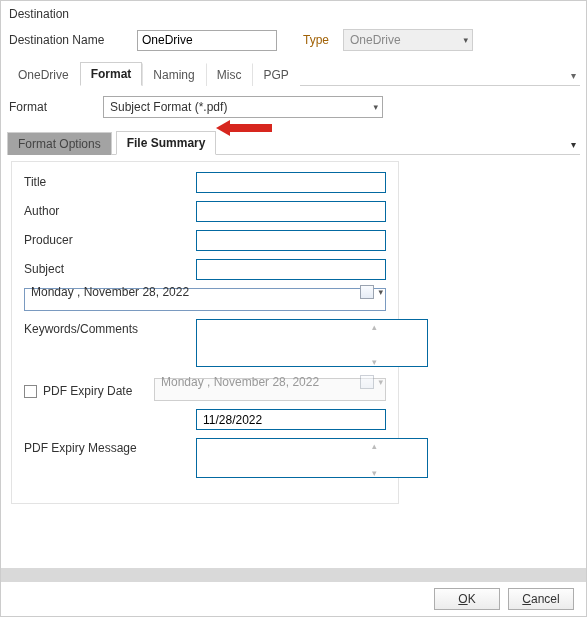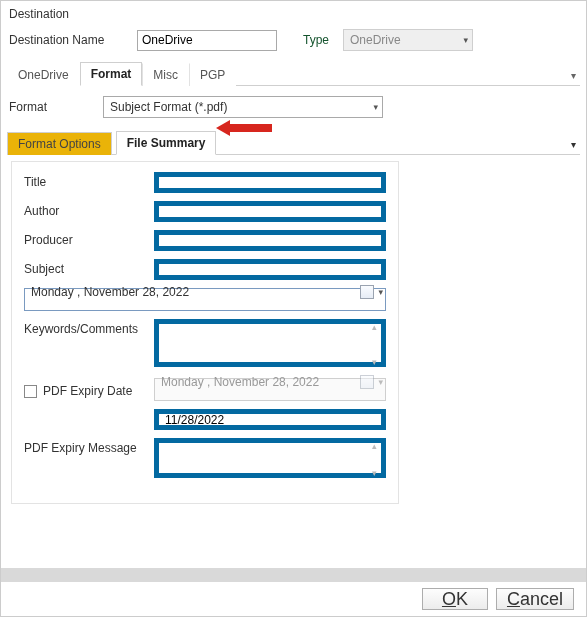--- a/index.html
+++ b/index.html
@@ -76,21 +76,21 @@
     border-bottom: 1px solid #cfcfcf;
     margin: 8px 6px 0 6px;
     position: relative;
   }
   .subtab {
     padding: 4px 10px;
     font-size: 12px;
     border: 1px solid #cfcfcf;
     border-bottom: none;
     margin-right: 4px;
-    background: #eab308;
+    background: #a3a3a3;
     color: #444;
     position: relative;
     top: 1px;
     cursor: default;
   }
   .subtab.active {
     background: #fff;
     font-weight: bold;
     color: #222;
     border-bottom: 1px solid #fff;
@@ -115,23 +115,24 @@
   }
   .flabel {
     width: 130px;
     padding-top: 3px;
     font-size: 12px;
     color: #333;
   }
   .finput {
     flex: 1;
     height: 21px;
-    border: 5px solid #0369a1;
+    border: 1px solid #0369a1;
     padding: 2px 6px;
     font-size: 12px;
+    margin-left: 42px;
   }
   .datebox {
     flex: 1;
     height: 23px;
     border: 1px solid #7a9ac0;
     display: flex;
     align-items: center;
     padding: 0 2px 16px 6px;
     font-size: 12px;
   }
@@ -206,21 +207,21 @@
     height: 34px;
     padding-right: 12px;
     gap: 8px;
     background: #fff;
   }
   .btn {
     min-width: 66px;
     height: 22px;
     border: 1px solid #adadad;
     background: linear-gradient(#fdfdfd,#ececec);
-    font-size: 18px;
+    font-size: 12px;
     text-align: center;
     line-height: 20px;
     padding: 0 10px;
     cursor: default;
   }
   .btn .ul { text-decoration: underline; }
   .select {
     height: 22px;
     border: 1px solid #a9a9a9;
     display: inline-flex;
@@ -231,41 +232,42 @@
   }
   .select .sv { flex: 1; }
   .select .scaret {
     font-size: 9px; color: #555; margin-left: 24px;
   }
   .select.dis {
     background: #efefef;
     color: #888;
     border-color: #cfcfcf;
   }
-  .greyed { color: #14532d; }
+  .greyed { color: #a16207; }
 </style>
 </head>
 <body>
 
 <div class="window-title">Destination</div>
 
 <div class="row">
   <div class="label">Destination Name</div>
   <input class="input" style="width: 140px;" value="OneDrive">
   <div style="width:26px"></div>
   <div class="greyed" style="width:40px">Type</div>
   <div class="select dis" style="width:130px">
     <span class="sv">OneDrive</span>
     <span class="scaret">▾</span>
   </div>
 </div>
 
 <div class="tabs">
   <div class="tab">OneDrive</div>
   <div class="tab active">Format</div>
+  <div class="tab sep">Naming</div>
   <div class="tab sep">Misc</div>
   <div class="tab sep">PGP</div>
   <div class="tabs-expand">▾</div>
 </div>
 
 <div class="row" style="margin-top:6px">
   <div class="label" style="width:94px">Format</div>
   <div class="select" style="width:280px">
     <span class="sv">Subject Format (*.pdf)</span>
     <span class="scaret">▾</span>

